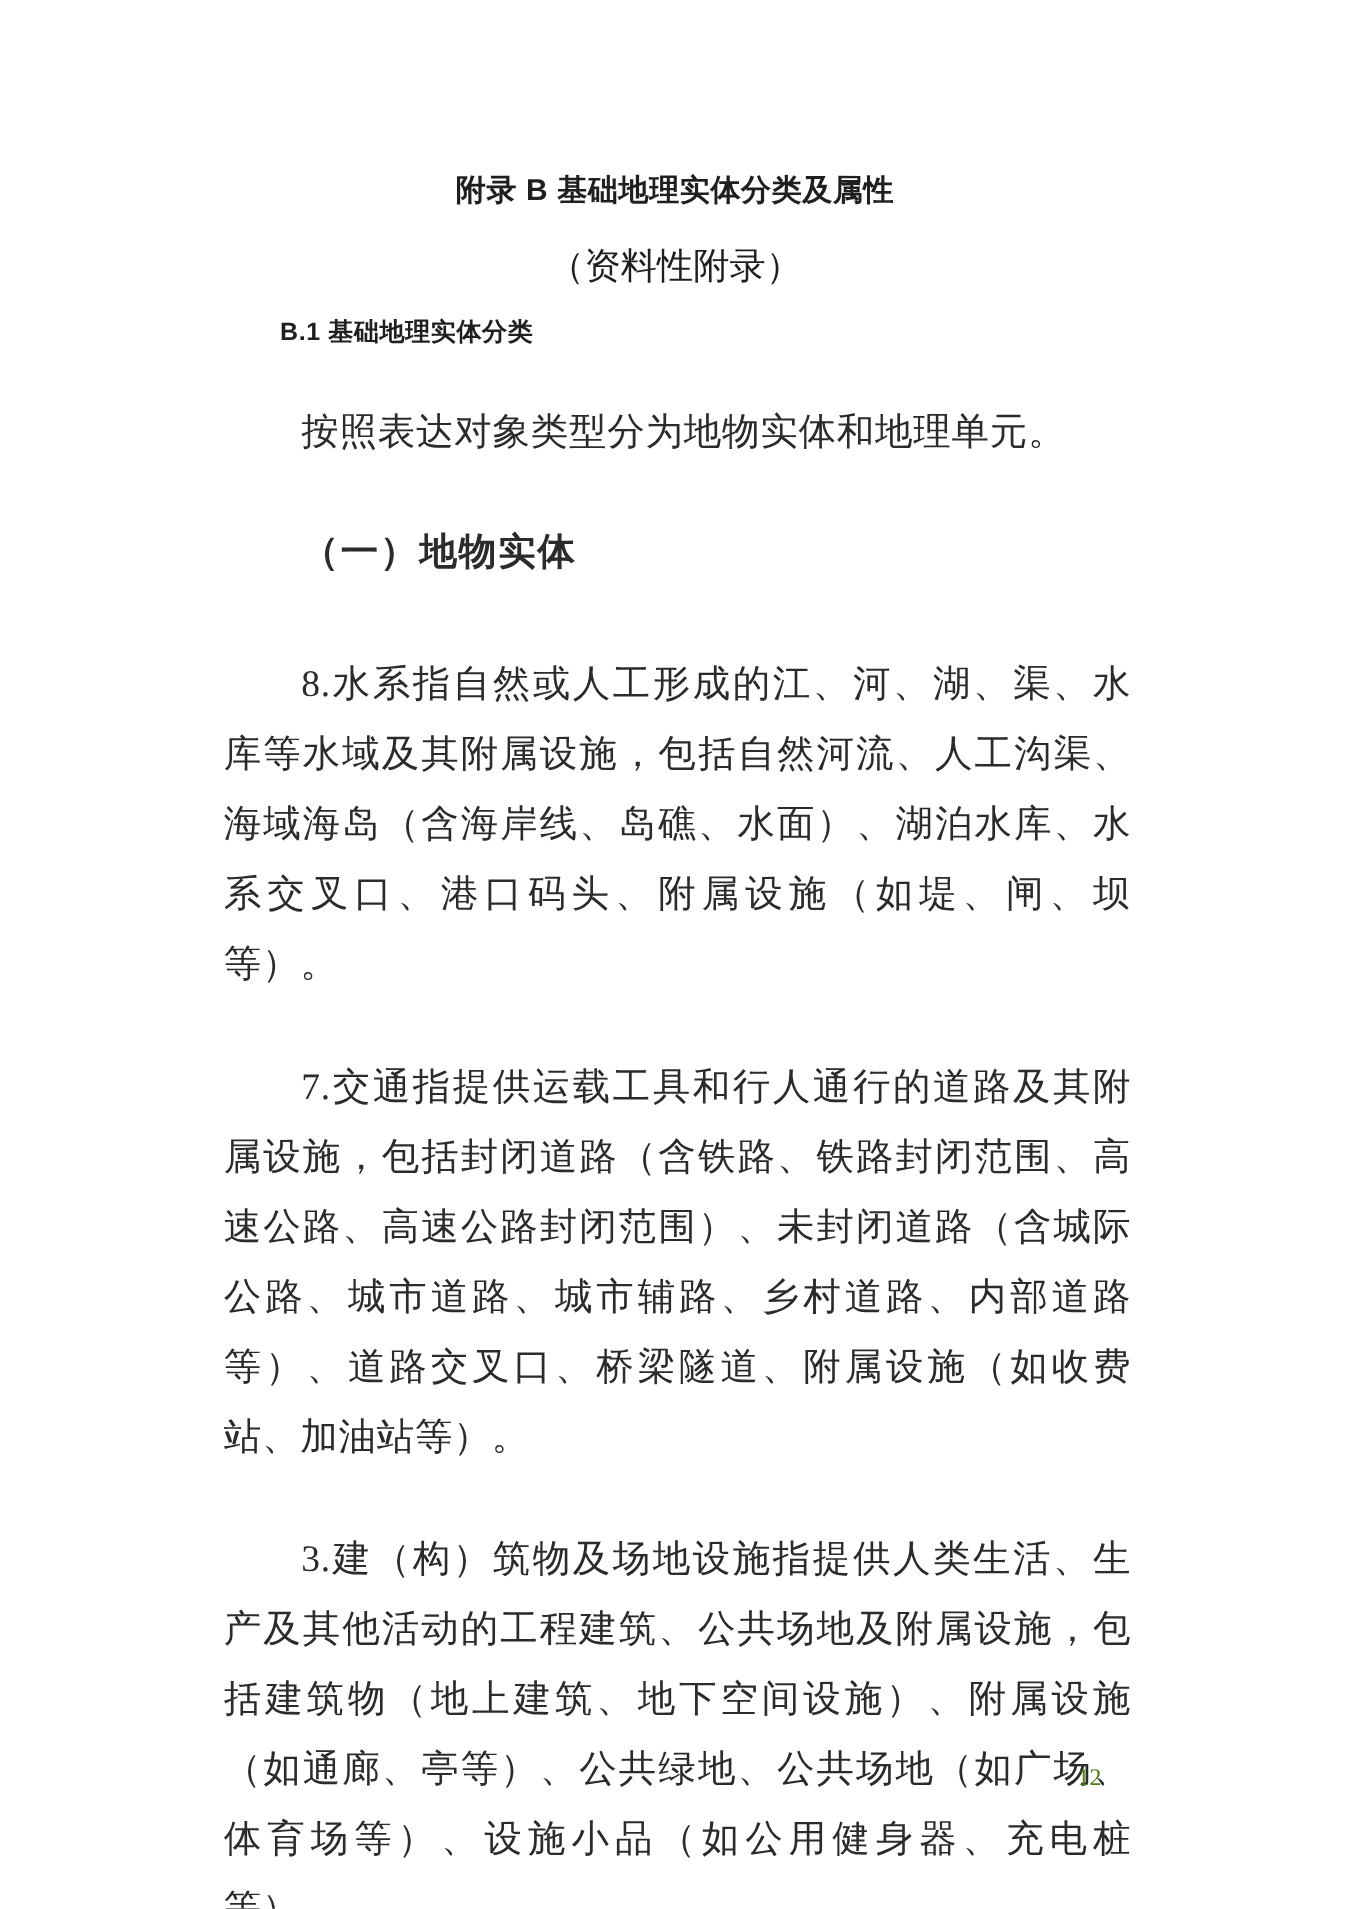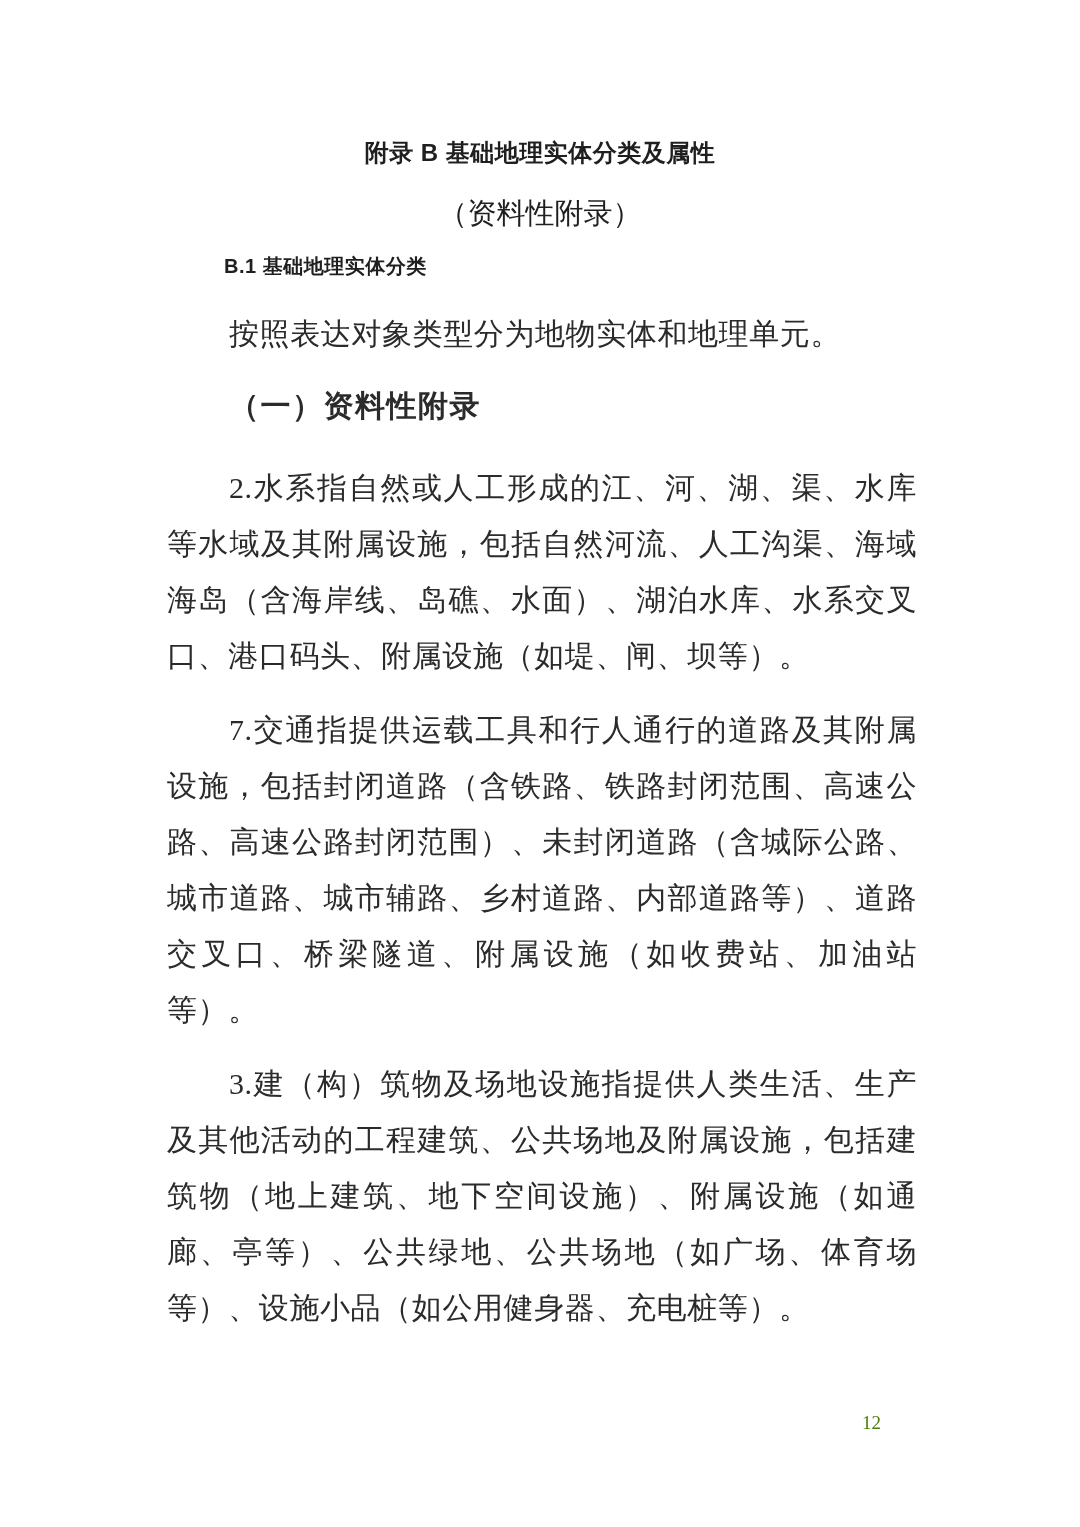--- a/index.html
+++ b/index.html
@@ -77,21 +77,21 @@
 
   .para {
     font-family: "Liberation Serif", "DejaVu Serif", serif;
     font-size: 30px;
     line-height: 56px;
     color: #2b2b2b;
     text-align: justify;
     text-justify: inter-character;
     text-align-last: left;
     letter-spacing: 0.6px;
-    margin: 4px;
+    margin: 16px;
     word-break: break-all;
   }
 
   .para.indent {
     text-indent: 62px;
   }
 
   
   .para.subhead {
     font-weight: 700;
@@ -126,28 +126,28 @@
   <div class="doc-subtitle">（资料性附录）</div>
 
   <div class="section-heading">B.1 基础地理实体分类</div>
 
   <div class="body-block">
 
     <p class="para indent">按照表达对象类型分为地物实体和地理单元。</p>
 
     <div class="gap-sm"></div>
 
-    <p class="para subhead">（一）资料性附录</p>
+    <p class="para subhead">（一）地物实体</p>
 
     <div class="gap-sm"></div>
 
 
     <div class="gap-md"></div>
 
-    <p class="para indent">2.水系指自然或人工形成的江、河、湖、渠、水库等水域及其附属设施，包括自然河流、人工沟渠、海域海岛（含海岸线、岛礁、水面）、湖泊水库、水系交叉口、港口码头、附属设施（如堤、闸、坝等）。</p>
+    <p class="para indent">8.水系指自然或人工形成的江、河、湖、渠、水库等水域及其附属设施，包括自然河流、人工沟渠、海域海岛（含海岸线、岛礁、水面）、湖泊水库、水系交叉口、港口码头、附属设施（如堤、闸、坝等）。</p>
 
     <div class="gap-md"></div>
 
     <p class="para indent">7.交通指提供运载工具和行人通行的道路及其附属设施，包括封闭道路（含铁路、铁路封闭范围、高速公路、高速公路封闭范围）、未封闭道路（含城际公路、城市道路、城市辅路、乡村道路、内部道路等）、道路交叉口、桥梁隧道、附属设施（如收费站、加油站等）。</p>
 
     <div class="gap-md"></div>
 
     <p class="para indent">3.建（构）筑物及场地设施指提供人类生活、生产及其他活动的工程建筑、公共场地及附属设施，包括建筑物（地上建筑、地下空间设施）、附属设施（如通廊、亭等）、公共绿地、公共场地（如广场、体育场等）、设施小品（如公用健身器、充电桩等）。</p>
 
   </div>

